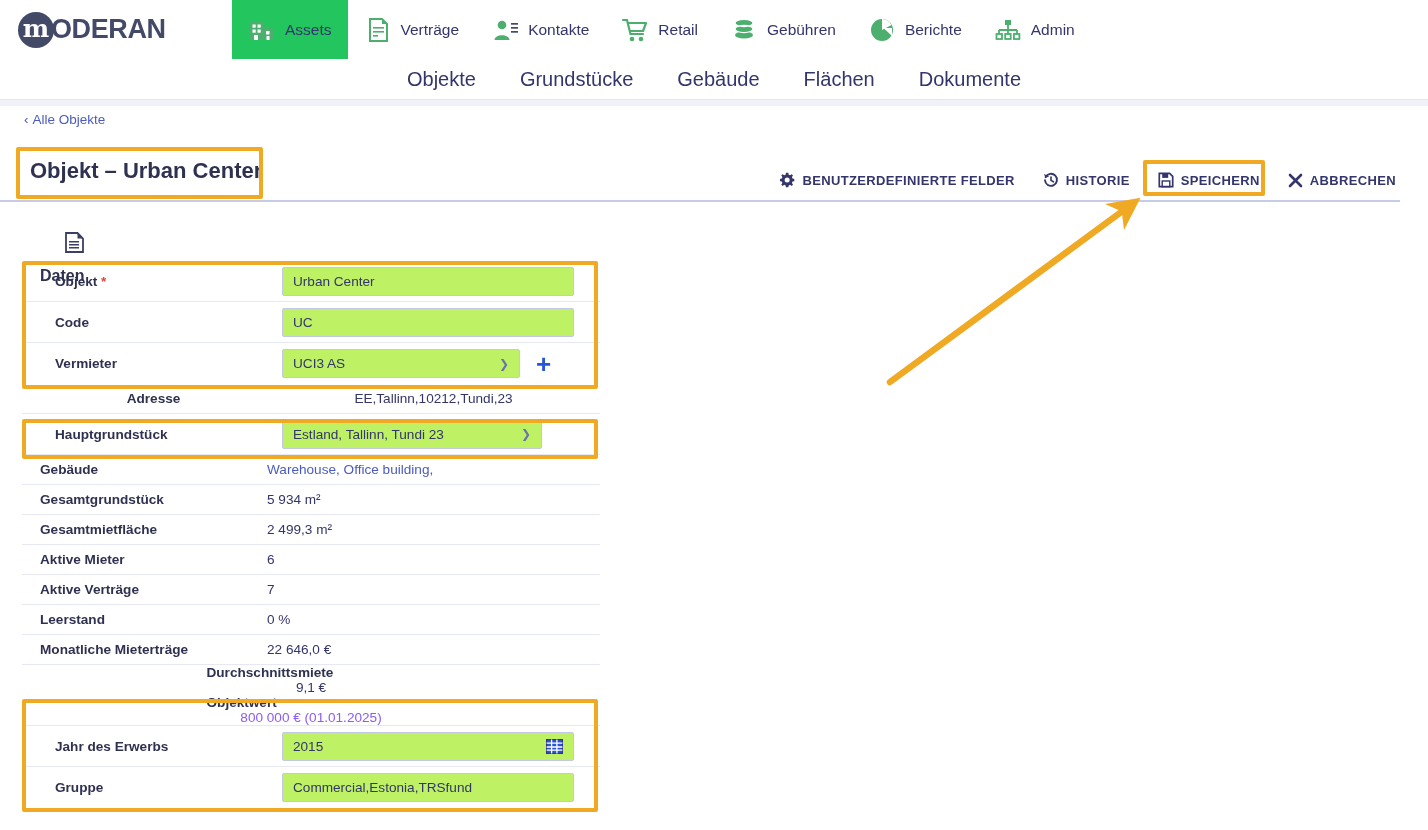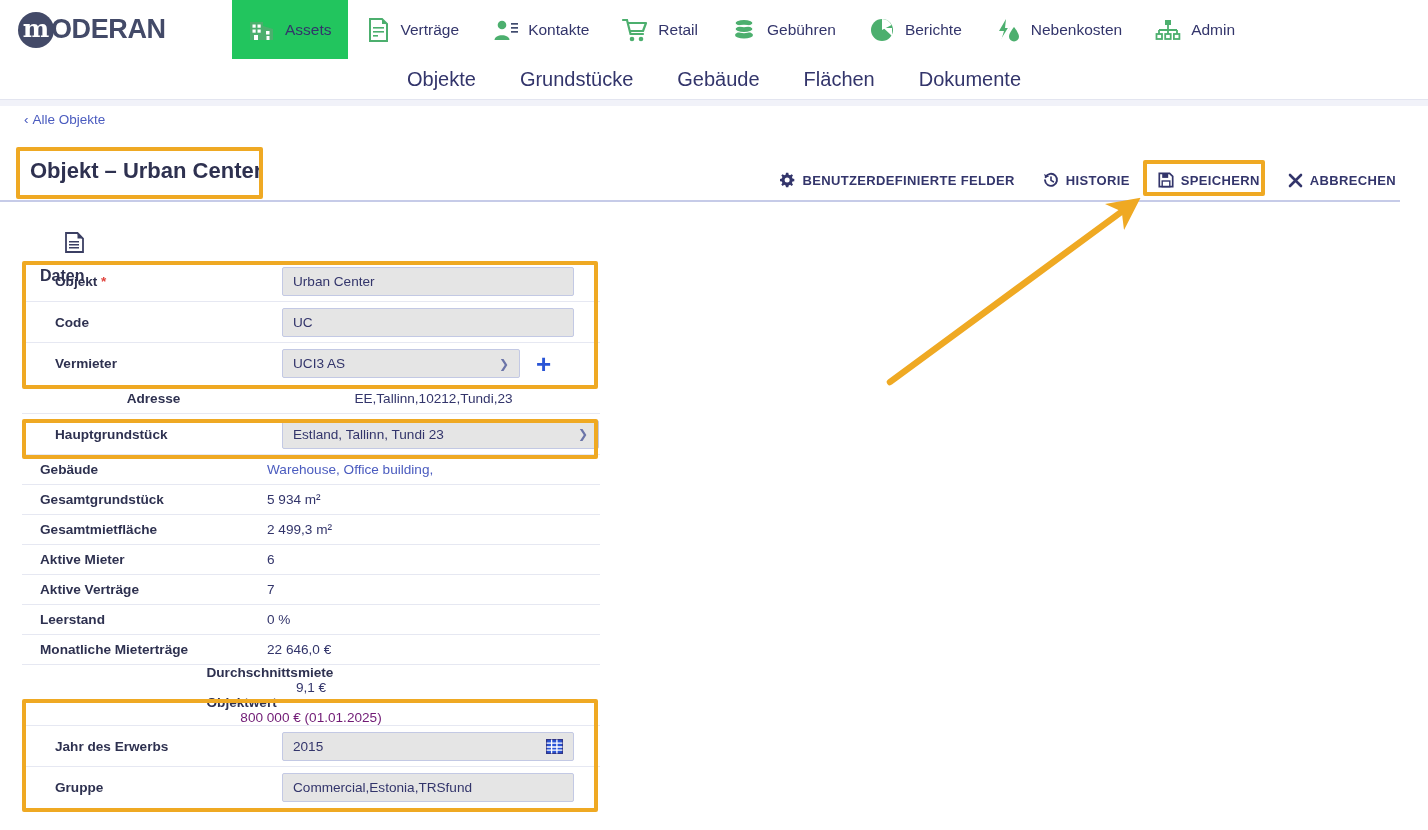--- a/index.html
+++ b/index.html
@@ -107,29 +107,29 @@
   .frow.tall { min-height:41px;padding-left:15px; }
   .flabel {
     width:245px; padding-left:18px; font-size:13.6px; color:#2e3150; font-weight:bold;
     white-space:nowrap;
   }
   .flabel .req { color:#e0443e; font-weight:bold; }
   .fval {
     flex:1; font-size:13.6px; color:#33356b; padding-left:0px; white-space:nowrap;
   }
   .fval.link { color:#4a5bbf; cursor:pointer; }
-  .fval.linkish { color:#701a75; }
+  .fval.linkish { color:#8b5cf6; }
 
   .inp {
-    width:292px; height:29px; border:1px solid #c3c9e4; background:#e5e5e5;
+    width:292px; height:29px; border:1px solid #c3c9e4; background:#bef264;
     border-radius:2px; display:flex; align-items:center;
     padding:0 10px; font-size:13.6px; color:#33356b; cursor:text;
   }
   .inp.sel { width:238px; justify-content:space-between; cursor:pointer; }
-  .inp.selwide { width:317px; justify-content:space-between; cursor:pointer; }
+  .inp.selwide { width:260px; justify-content:space-between; cursor:pointer; }
   .inp.withicon { justify-content:space-between; }
   .chev-dn { color:#6b74a8; font-size:12px; line-height:1; }
   .plus {
     margin-left:16px; color:#2a55d6; font-size:26px; font-weight:bold;
     line-height:1; cursor:pointer; user-select:none;
   }
   .cal-icon { width:17px; height:15px; display:block; }
 
   
   .hl {
@@ -225,30 +225,20 @@
         <span class="navicon">
           <svg viewBox="0 0 28 28" width="28" height="28">
             <circle cx="14" cy="14" r="11" fill="#4caf6e"></circle>
             <path d="M14 14 L14 3 A11 11 0 0 1 23.5 9 Z" fill="#fff"></path>
             <path d="M15.5 12 L24 12 L24 20 Z" fill="#fff"></path>
           </svg>
         </span>
         <span class="nlabel">Berichte</span>
       </div>
 
-      <div class="navitem">
-        <span class="navicon">
-          <svg viewBox="0 0 28 28" width="28" height="28">
-            <path d="M12 3 L5 15 H10 L7 25 L16 12 H11 Z" fill="#4caf6e"></path>
-            <path d="M20 11 C20 11 25 17 25 20.5 A5 5 0 0 1 15 20.5 C15 17 20 11 20 11 Z" fill="#4caf6e"></path>
-            <path d="M20 4 L7 25" stroke="#fff" stroke-width="2"></path>
-          </svg>
-        </span>
-        <span class="nlabel">Nebenkosten</span>
-      </div>
 
       <div class="navitem">
         <span class="navicon">
           <svg viewBox="0 0 28 28" width="28" height="28">
             <rect x="11" y="4" width="6" height="5" fill="#4caf6e"></rect>
             <path d="M14 9 V14 M5 14 H23 M5 14 V18 M14 14 V18 M23 14 V18" stroke="#4caf6e" stroke-width="1.8" fill="none"></path>
             <rect x="2.5" y="18" width="5.5" height="5" fill="none" stroke="#4caf6e" stroke-width="1.8"></rect>
             <rect x="11.2" y="18" width="5.5" height="5" fill="none" stroke="#4caf6e" stroke-width="1.8"></rect>
             <rect x="19.9" y="18" width="5.5" height="5" fill="none" stroke="#4caf6e" stroke-width="1.8"></rect>
           </svg>

